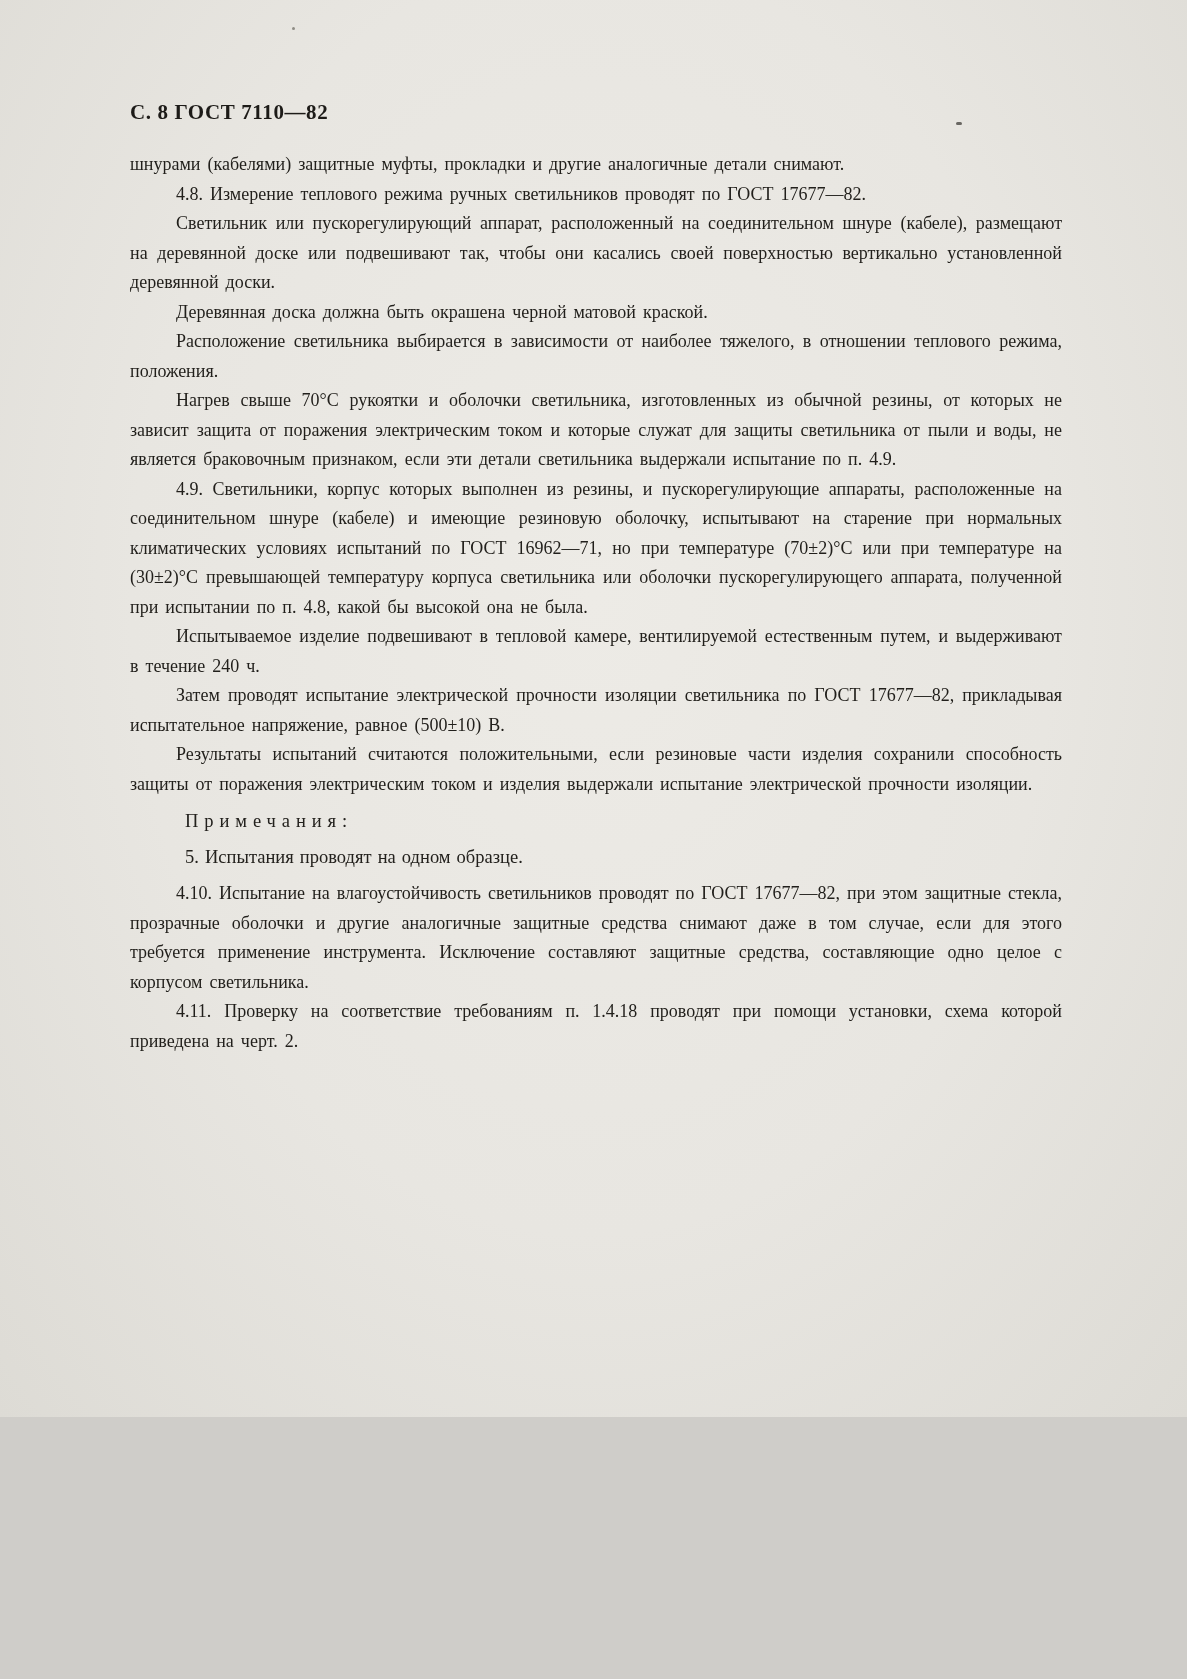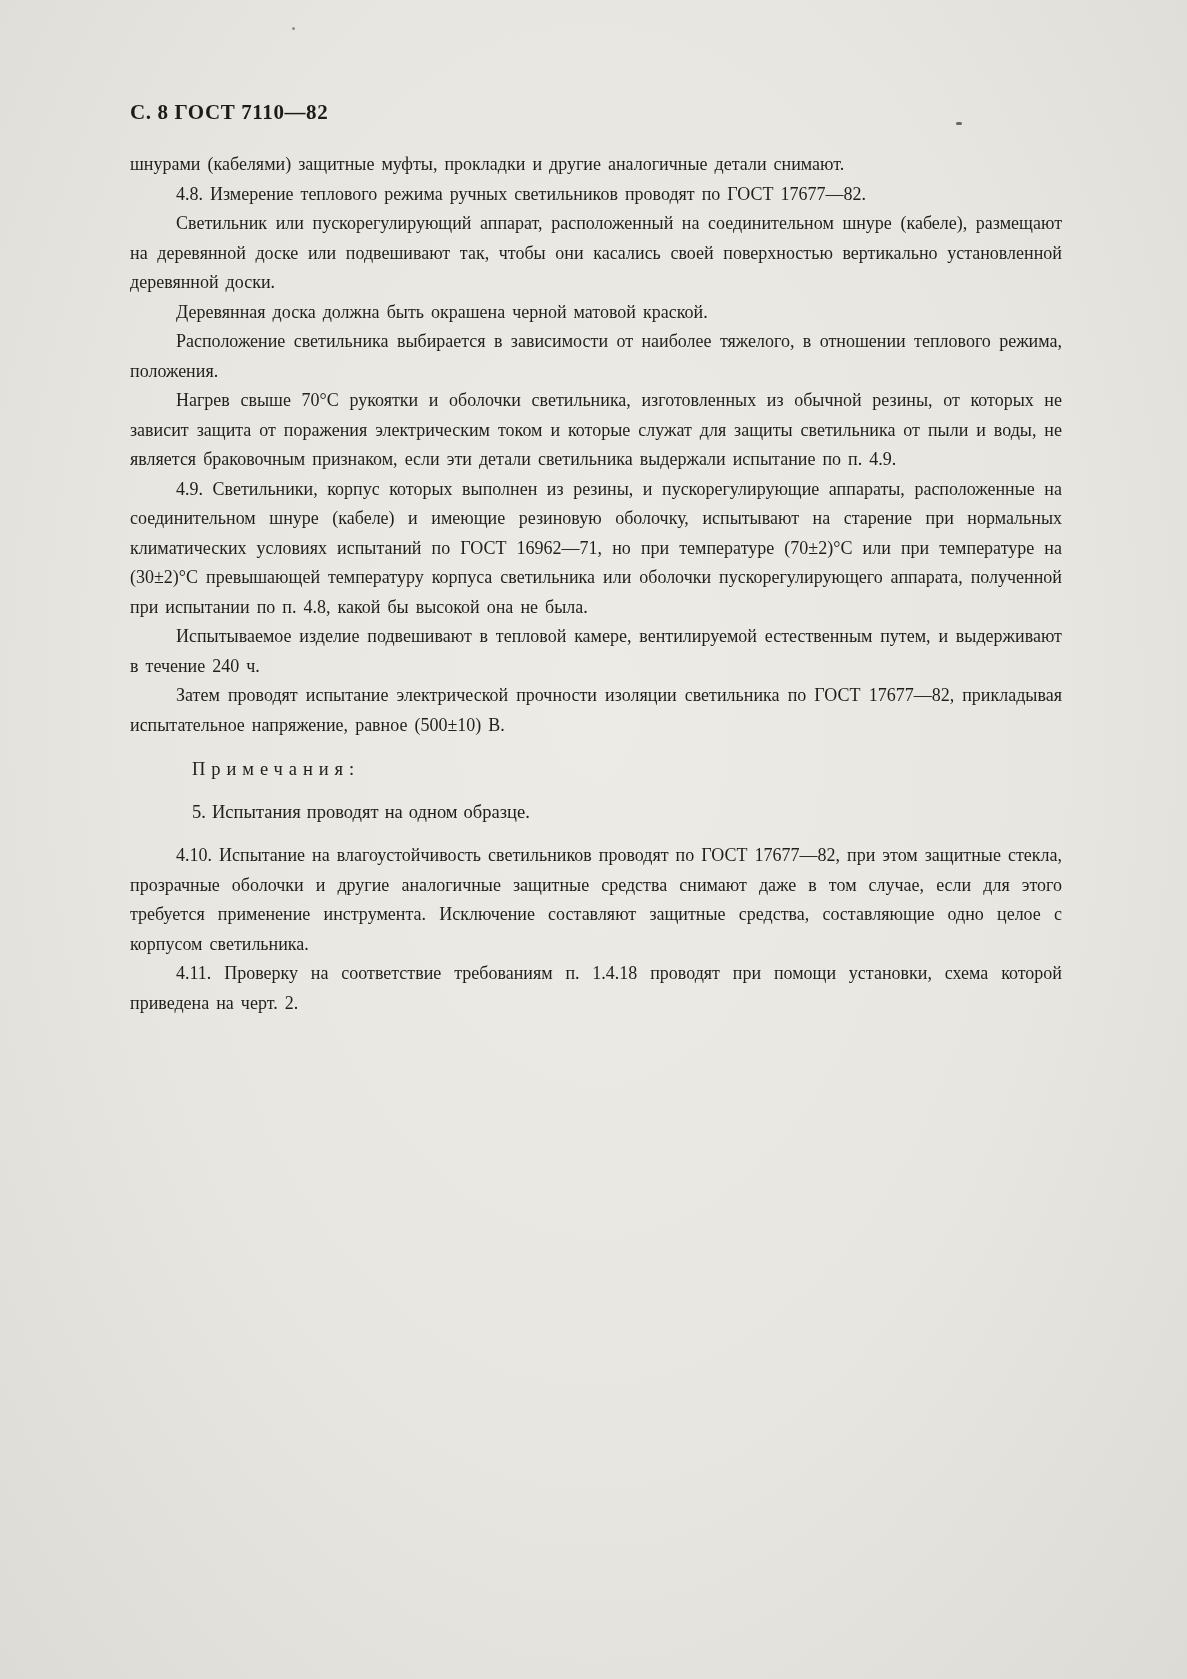--- a/index.html
+++ b/index.html
@@ -8,21 +8,21 @@
     }
     body {
       width: 1187px;
       height: 1679px;
       background: #cfcdc9;
       font-family: "Liberation Serif", serif;
     }
     .scan-page {
       position: relative;
       width: 1187px;
-      height: 1679px;
+      height: 1417px;
       overflow: hidden;
       background: radial-gradient(ellipse at 50% 42%, #edebe6 0%, #e8e6e1 55%, #ddDBd5 100%);
       color: #211f1b;
     }
     .page-header {
       position: absolute;
       top: 100px;
       left: 130px;
       font-size: 21px;
       font-weight: bold;
@@ -46,21 +46,21 @@
       word-spacing: 0.14em;
       color: #211f1b;
     }
     .para.no-indent {
       text-indent: 0;
     }
     .notes {
       margin: 5px 0 9px 0;
     }
     .note {
-      margin: 16px;
+      margin: 9px;
       font-size: 18.5px;
       line-height: 26.5px;
       text-align: justify;
       text-align-last: left;
       text-indent: 46px;
       word-spacing: 0.08em;
       color: #23211d;
     }
     .note.heading {
       letter-spacing: 0.32em;
@@ -102,20 +102,21 @@
 
     <p class="para no-indent">шнурами (кабелями) защитные муфты, прокладки и другие аналогичные детали снимают.</p>
     <p class="para">4.8. Измерение теплового режима ручных светильников проводят по ГОСТ 17677—82.</p>
     <p class="para">Светильник или пускорегулирующий аппарат, расположенный на соединительном шнуре (кабеле), размещают на деревянной доске или подвешивают так, чтобы они касались своей поверхностью вертикально установленной деревянной доски.</p>
     <p class="para">Деревянная доска должна быть окрашена черной матовой краской.</p>
     <p class="para">Расположение светильника выбирается в зависимости от наиболее тяжелого, в отношении теплового режима, положения.</p>
     <p class="para">Нагрев свыше 70°С рукоятки и оболочки светильника, изготовленных из обычной резины, от которых не зависит защита от поражения электрическим током и которые служат для защиты светильника от пыли и воды, не является браковочным признаком, если эти детали светильника выдержали испытание по п. 4.9.</p>
     <p class="para">4.9. Светильники, корпус которых выполнен из резины, и пускорегулирующие аппараты, расположенные на соединительном шнуре (кабеле) и имеющие резиновую оболочку, испытывают на старение при нормальных климатических условиях испытаний по ГОСТ 16962—71, но при температуре (70±2)°С или при температуре на (30±2)°С превышающей температуру корпуса светильника или оболочки пускорегулирующего аппарата, полученной при испытании по п. 4.8, какой бы высокой она не была.</p>
     <p class="para">Испытываемое изделие подвешивают в тепловой камере, вентилируемой естественным путем, и выдерживают в течение 240 ч.</p>
     <p class="para">Затем проводят испытание электрической прочности изоляции светильника по ГОСТ 17677—82, прикладывая испытательное напряжение, равное (500±10) В.</p>
+    <p class="para">Результаты испытаний считаются положительными, если резиновые части изделия сохранили способность защиты от поражения электрическим током и изделия выдержали испытание электрической прочности изоляции.</p>
 
     <section class="notes">
       <p class="note heading">Примечания:</p>
       <p class="note">5. Испытания проводят на одном образце.</p>
     </section>
 
     <p class="para">4.10. Испытание на влагоустойчивость светильников проводят по ГОСТ 17677—82, при этом защитные стекла, прозрачные оболочки и другие аналогичные защитные средства снимают даже в том случае, если для этого требуется применение инструмента. Исключение составляют защитные средства, составляющие одно целое с корпусом светильника.</p>
     <p class="para">4.11. Проверку на соответствие требованиям п. 1.4.18 проводят при помощи установки, схема которой приведена на черт. 2.</p>
 
   </div>

